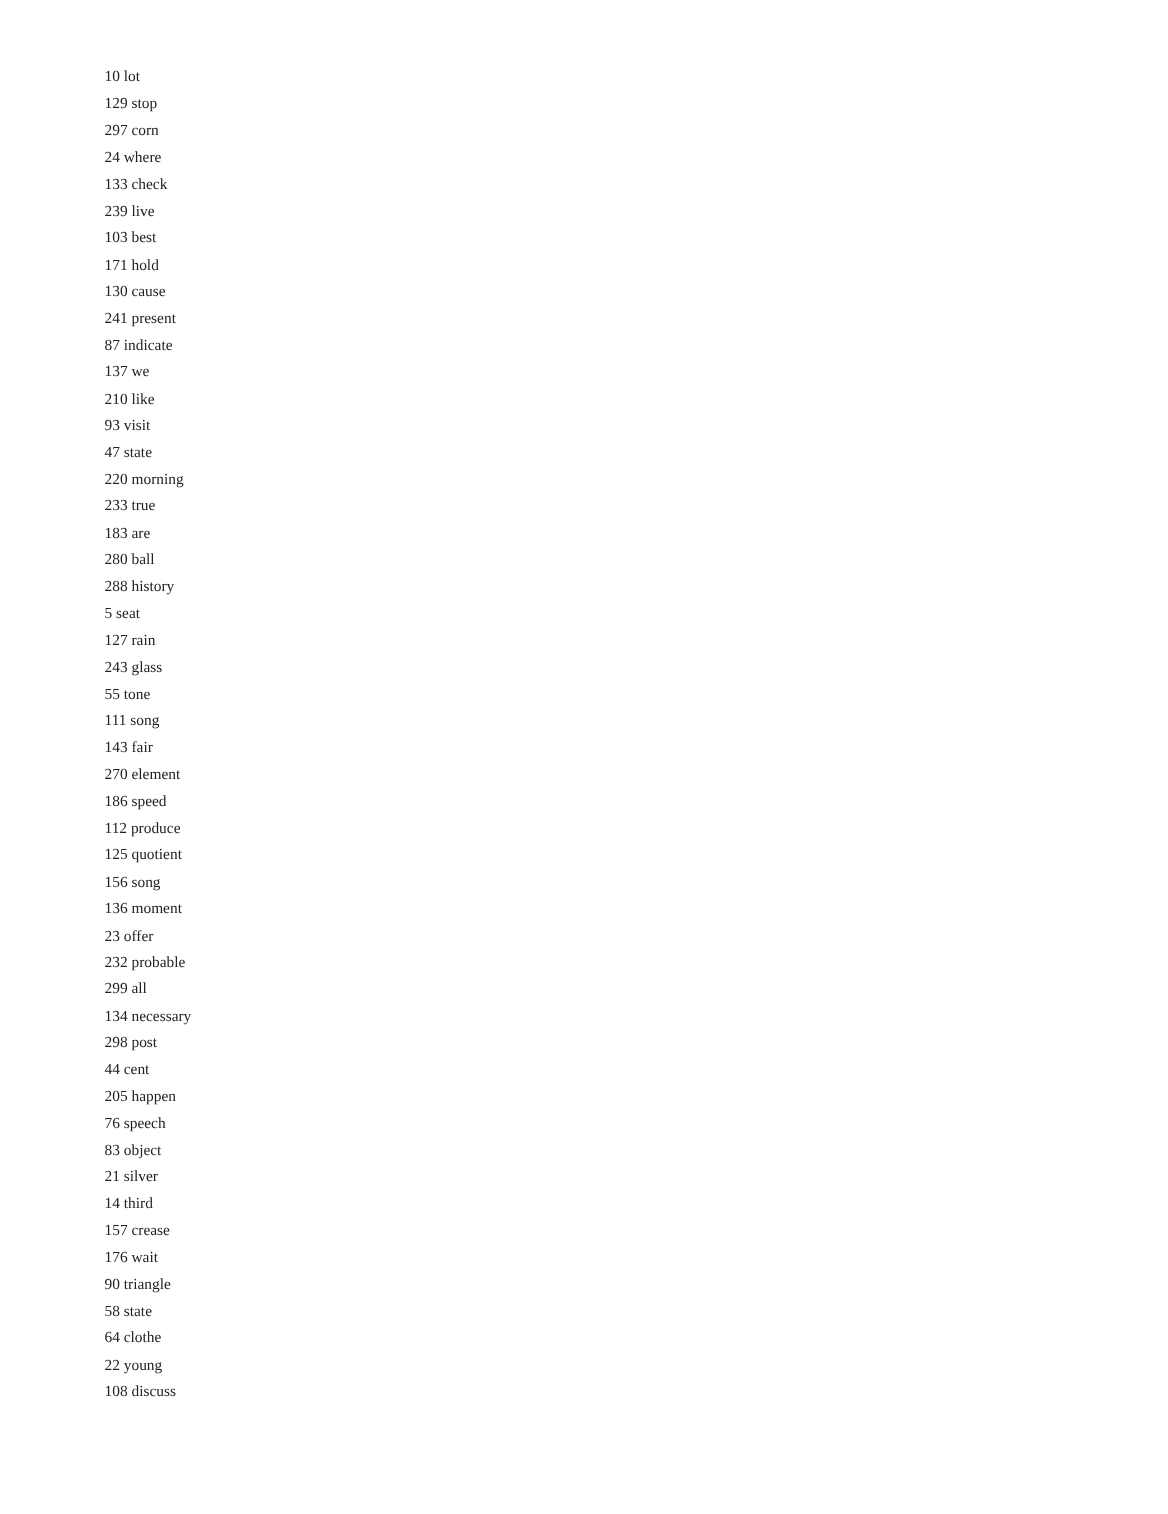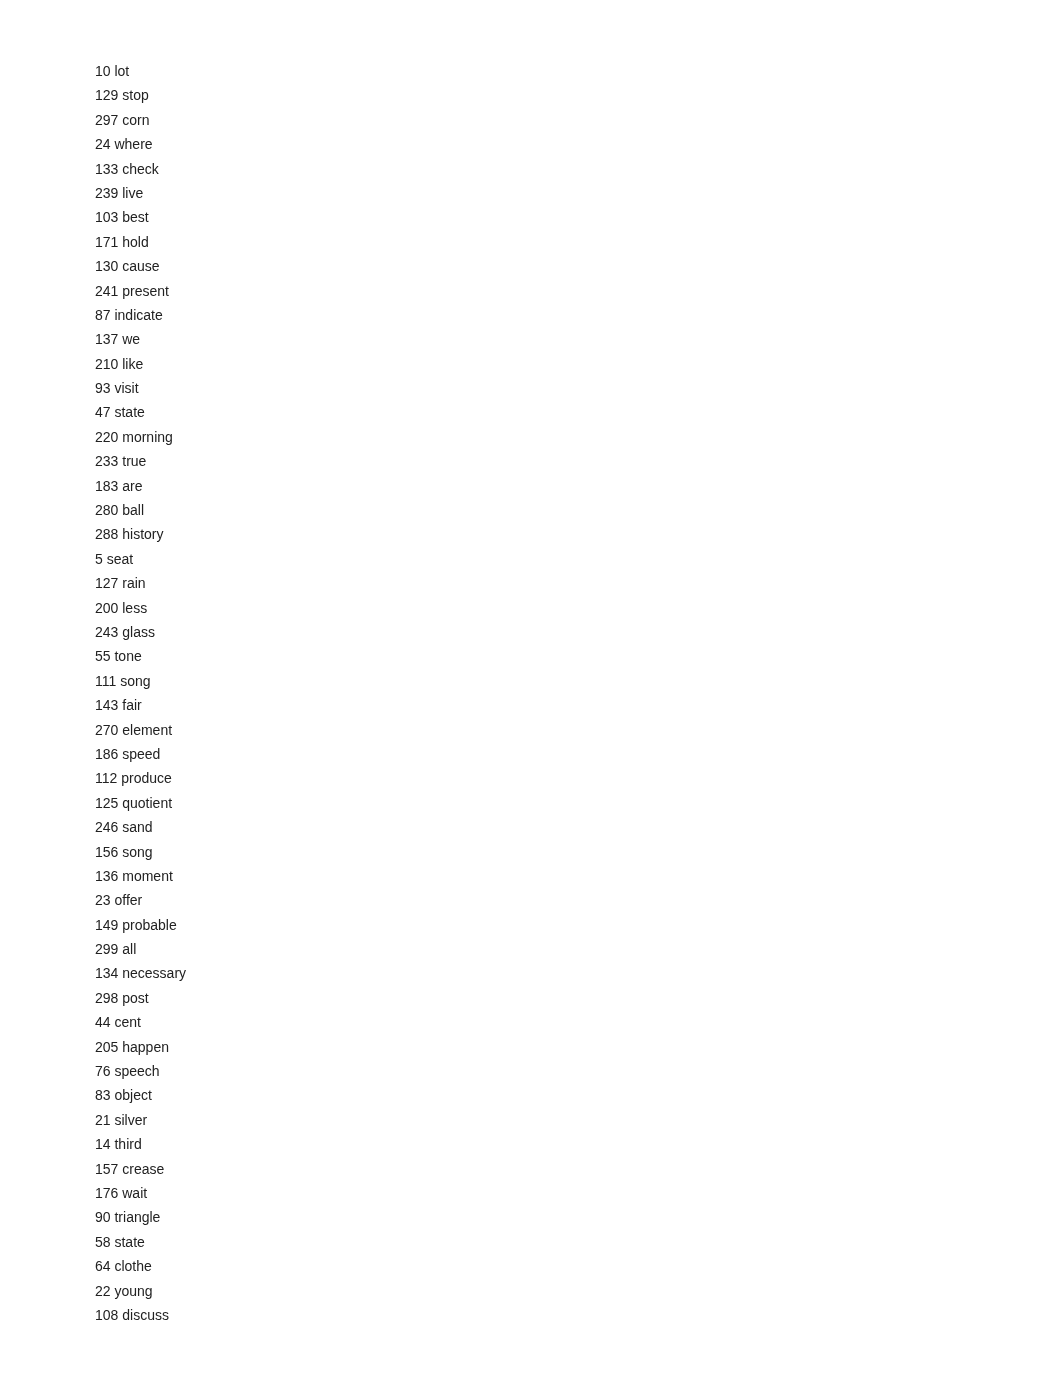--- a/index.html
+++ b/index.html
@@ -15,20 +15,21 @@
       padding: 60px 0 60px 95px;
     }
     .list-container {
       display: flex;
       flex-direction: column;
       gap: 2px;
     }
     .list-item {
       line-height: 1.6;
       white-space: nowrap;
+      font-family: Liberation Serif, serif;
     }
   </style>
 </head>
 <body>
 
 <div class="list-container">
 <div class="list-item"><span>10</span><span> lot</span></div>
     <div class="list-item"><span>129</span><span> stop</span></div>
     <div class="list-item"><span>297</span><span> corn</span></div>
     <div class="list-item"><span>24</span><span> where</span></div>
@@ -43,34 +44,32 @@
     <div class="list-item"><span>210</span><span> like</span></div>
     <div class="list-item"><span>93</span><span> visit</span></div>
     <div class="list-item"><span>47</span><span> state</span></div>
     <div class="list-item"><span>220</span><span> morning</span></div>
     <div class="list-item"><span>233</span><span> true</span></div>
     <div class="list-item"><span>183</span><span> are</span></div>
     <div class="list-item"><span>280</span><span> ball</span></div>
     <div class="list-item"><span>288</span><span> history</span></div>
     <div class="list-item"><span>5</span><span> seat</span></div>
     <div class="list-item"><span>127</span><span> rain</span></div>
-    <div class="list-item"><span>200</span><span> less</span></div>
     <div class="list-item"><span>243</span><span> glass</span></div>
     <div class="list-item"><span>55</span><span> tone</span></div>
     <div class="list-item"><span>111</span><span> song</span></div>
     <div class="list-item"><span>143</span><span> fair</span></div>
     <div class="list-item"><span>270</span><span> element</span></div>
     <div class="list-item"><span>186</span><span> speed</span></div>
     <div class="list-item"><span>112</span><span> produce</span></div>
     <div class="list-item"><span>125</span><span> quotient</span></div>
-    <div class="list-item"><span>246</span><span> sand</span></div>
     <div class="list-item"><span>156</span><span> song</span></div>
     <div class="list-item"><span>136</span><span> moment</span></div>
     <div class="list-item"><span>23</span><span> offer</span></div>
-    <div class="list-item"><span>149</span><span> probable</span></div>
+    <div class="list-item"><span>232</span><span> probable</span></div>
     <div class="list-item"><span>299</span><span> all</span></div>
     <div class="list-item"><span>134</span><span> necessary</span></div>
     <div class="list-item"><span>298</span><span> post</span></div>
     <div class="list-item"><span>44</span><span> cent</span></div>
     <div class="list-item"><span>205</span><span> happen</span></div>
     <div class="list-item"><span>76</span><span> speech</span></div>
     <div class="list-item"><span>83</span><span> object</span></div>
     <div class="list-item"><span>21</span><span> silver</span></div>
     <div class="list-item"><span>14</span><span> third</span></div>
     <div class="list-item"><span>157</span><span> crease</span></div>

